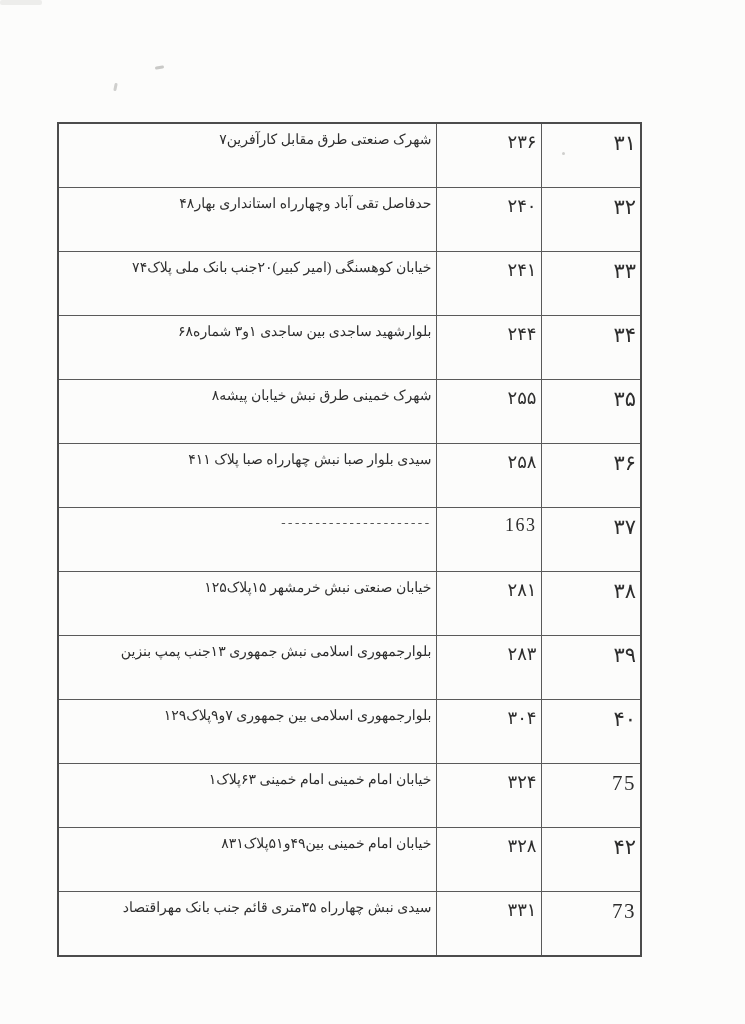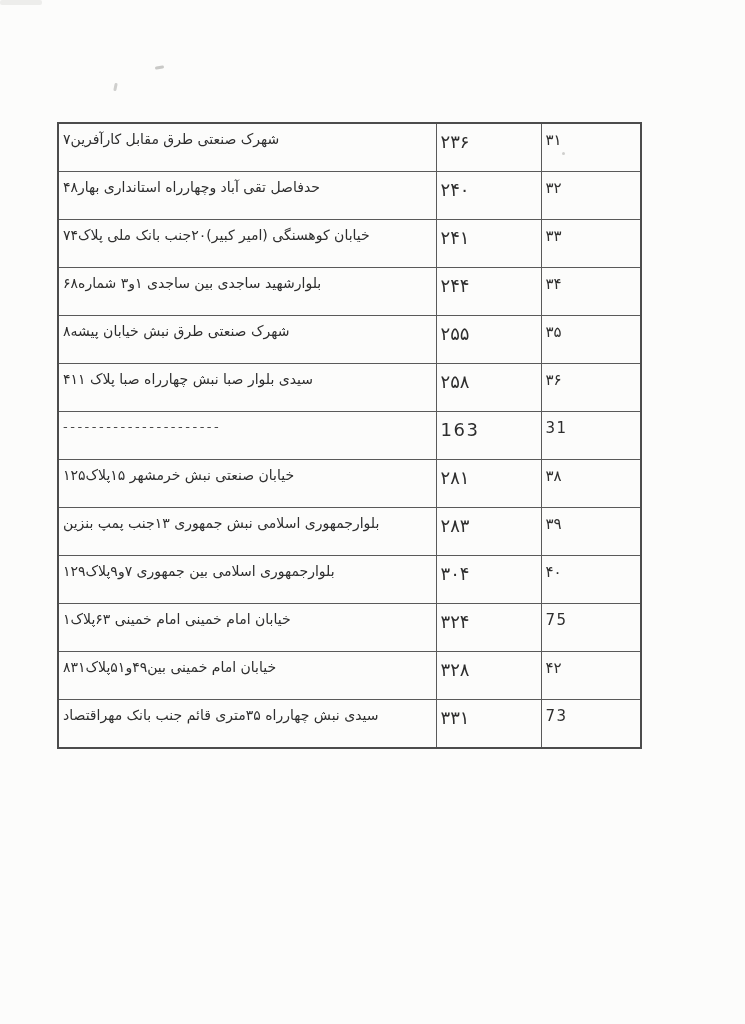--- a/index.html
+++ b/index.html
@@ -56,29 +56,30 @@
     top: 122px;
     width: 583px;
     border-collapse: collapse;
     table-layout: fixed;
     direction: rtl;
     border: 2px solid #4c4c4c;
   }
   table.scan-table td {
     border: 1px solid #5a5a5a;
     vertical-align: top;
-    text-align: left;
-    padding: 7px 4px 0 4px;
+    text-align: right;
+    padding: 7px 4px 16px 4px;
     height: 40px; 
     color: #2e2e2e;
     overflow: hidden;
     white-space: nowrap;
+    font-family: Liberation Serif, serif;
   }
   td.col-num {
-    font-size: 15px;
+    font-size: 21px;
     letter-spacing: 1.5px;
   }
   td.col-val {
     font-size: 18px;
     letter-spacing: 1.5px;
   }
   td.col-addr {
     font-size: 14px;
   }
   td.col-addr.dashes {
@@ -124,31 +125,31 @@
 
     <tr>
       <td class="col-num">۳۴</td>
       <td class="col-val">۲۴۴</td>
       <td class="col-addr">بلوارشهید ساجدی بین ساجدی ۱و۳ شماره۶۸</td>
     </tr>
 
     <tr>
       <td class="col-num">۳۵</td>
       <td class="col-val">۲۵۵</td>
-      <td class="col-addr">شهرک صنعتی طرق نبش خیابان پیشه۸</td>
+      <td class="col-addr">شهرک خمینی طرق نبش خیابان پیشه۸</td>
     </tr>
 
     <tr>
       <td class="col-num">۳۶</td>
       <td class="col-val">۲۵۸</td>
       <td class="col-addr">سیدی بلوار صبا نبش چهارراه صبا پلاک ۴۱۱</td>
     </tr>
 
     <tr>
-      <td class="col-num">31</td>
+      <td class="col-num">۳۷</td>
       <td class="col-val">163</td>
       <td class="col-addr dashes">----------------------</td>
     </tr>
 
     <tr>
       <td class="col-num">۳۸</td>
       <td class="col-val">۲۸۱</td>
       <td class="col-addr">خیابان صنعتی نبش خرمشهر ۱۵پلاک۱۲۵</td>
     </tr>
 

